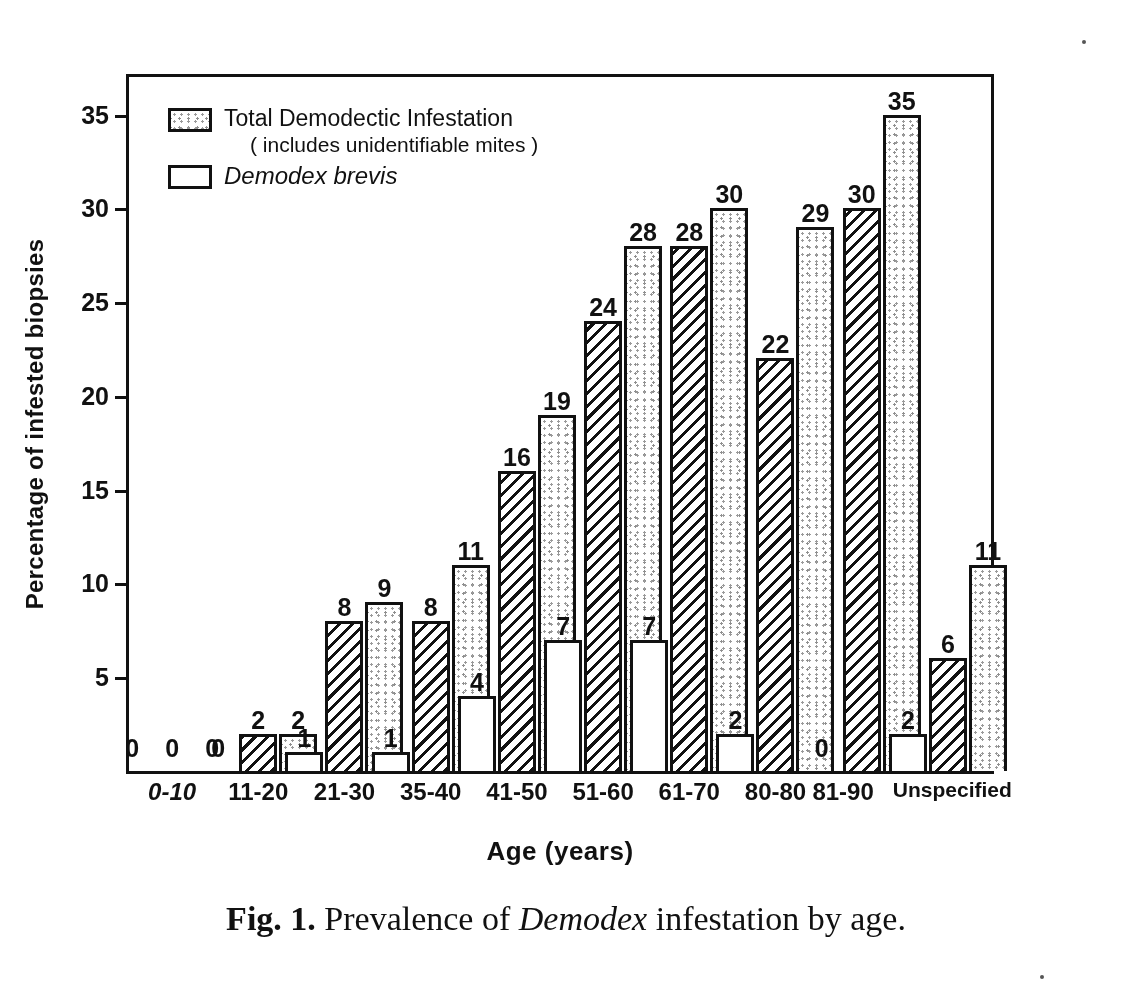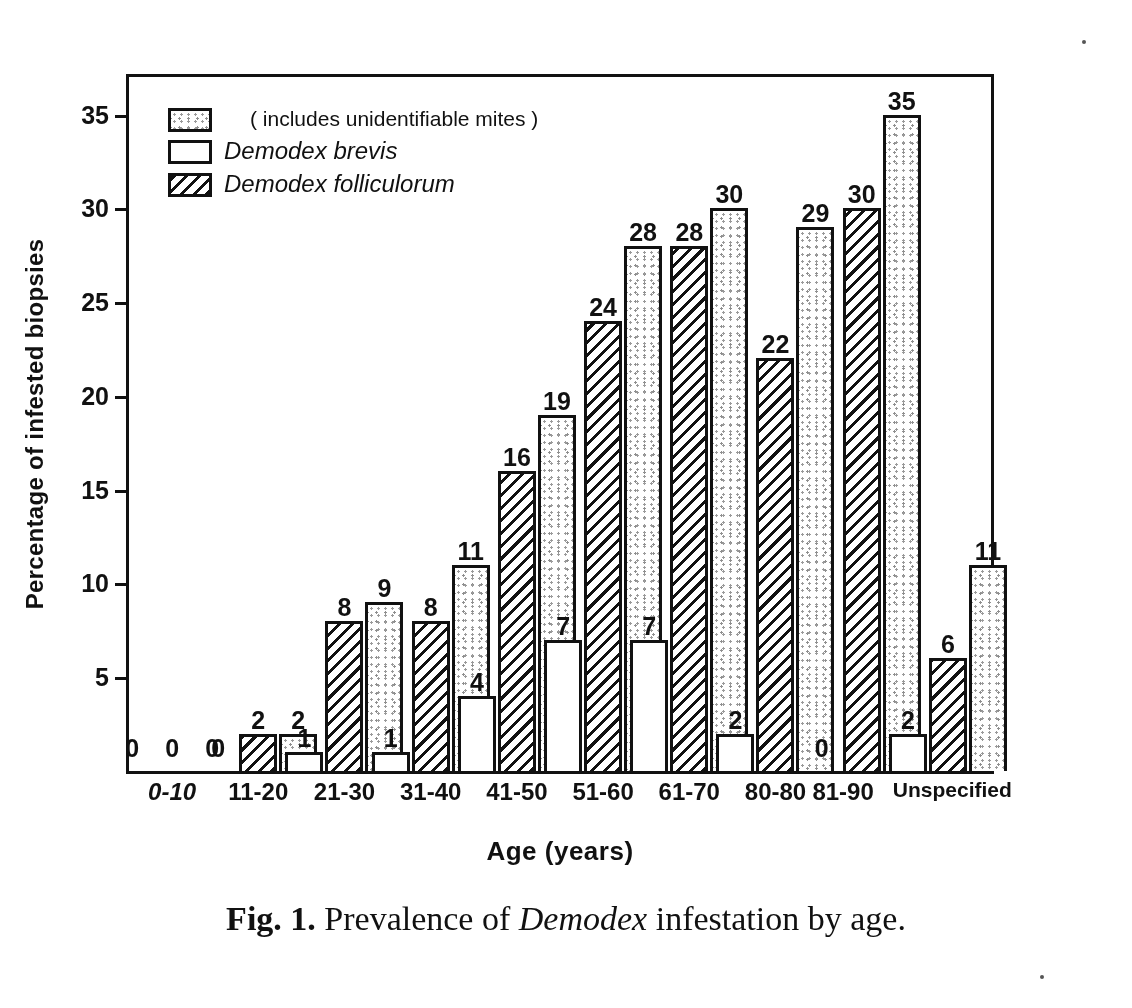--- a/index.html
+++ b/index.html
@@ -459,51 +459,48 @@
             </div>
           </div>
         </div>
       </div>
   </div>
 
   <div id="cat-labels">
       <div class="cat-label" style="left: 0px; width: 86.2px; font-style: italic;">0-10</div>
       <div class="cat-label" style="left: 86.2px; width: 86.2px;">11-20</div>
       <div class="cat-label" style="left: 172.4px; width: 86.2px;">21-30</div>
-      <div class="cat-label" style="left: 258.6px; width: 86.2px;">31-40</div>
+      <div class="cat-label" style="left: 258.6px; width: 86.2px;">35-40</div>
       <div class="cat-label" style="left: 344.8px; width: 86.2px;">41-50</div>
       <div class="cat-label" style="left: 431px; width: 86.2px;">51-60</div>
       <div class="cat-label" style="left: 517.2px; width: 86.2px;">61-70</div>
       <div class="cat-label" style="left: 603.4px; width: 86.2px;">80-80</div>
       <div class="cat-label" style="left: 671px; width: 86.2px;">81-90</div>
       <div class="cat-label" style="left: 763.8px; width: 110.2px; font-size: 21px;">Unspecified</div>
     </div>
 
   <div id="x-axis-title">
     <span>Age (years)</span>
   </div>
 
   <div id="legend">
 
     <div class="legend-row">
       <div class="legend-swatch fill-stipple"></div>
       <div>
+        <div class="legend-text">Total Demodectic Infestation</div>
         <div class="legend-sub">( includes unidentifiable mites )</div>
       </div>
     </div>
 
     <div class="legend-row">
       <div class="legend-swatch fill-plain"></div>
       <div class="legend-text legend-italic">Demodex brevis</div>
     </div>
 
-    <div class="legend-row">
-      <div class="legend-swatch fill-hatch"></div>
-      <div class="legend-text legend-italic">Demodex folliculorum</div>
-    </div>
 
   </div>
 
   <div id="caption">
     <span class="cap-bold">Fig. 1.</span>
     <span>Prevalence of</span>
     <span class="cap-italic">Demodex</span>
     <span>infestation by age.</span>
   </div>
 

